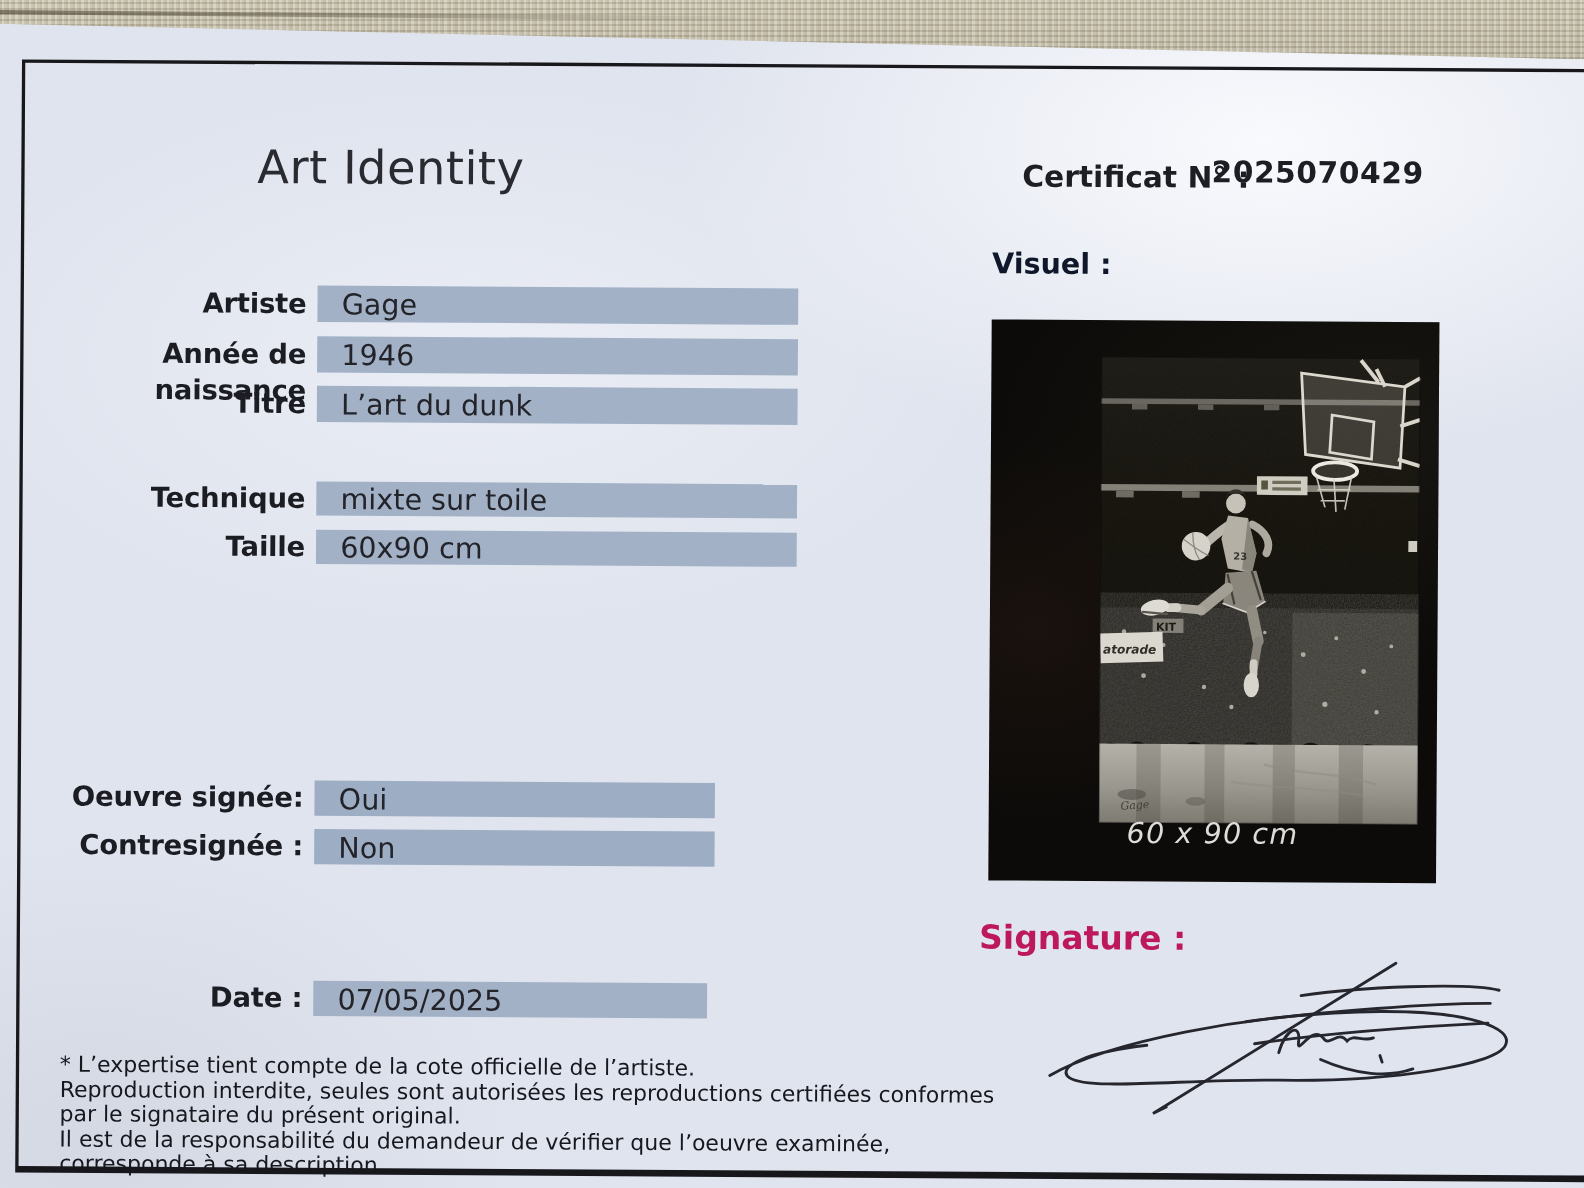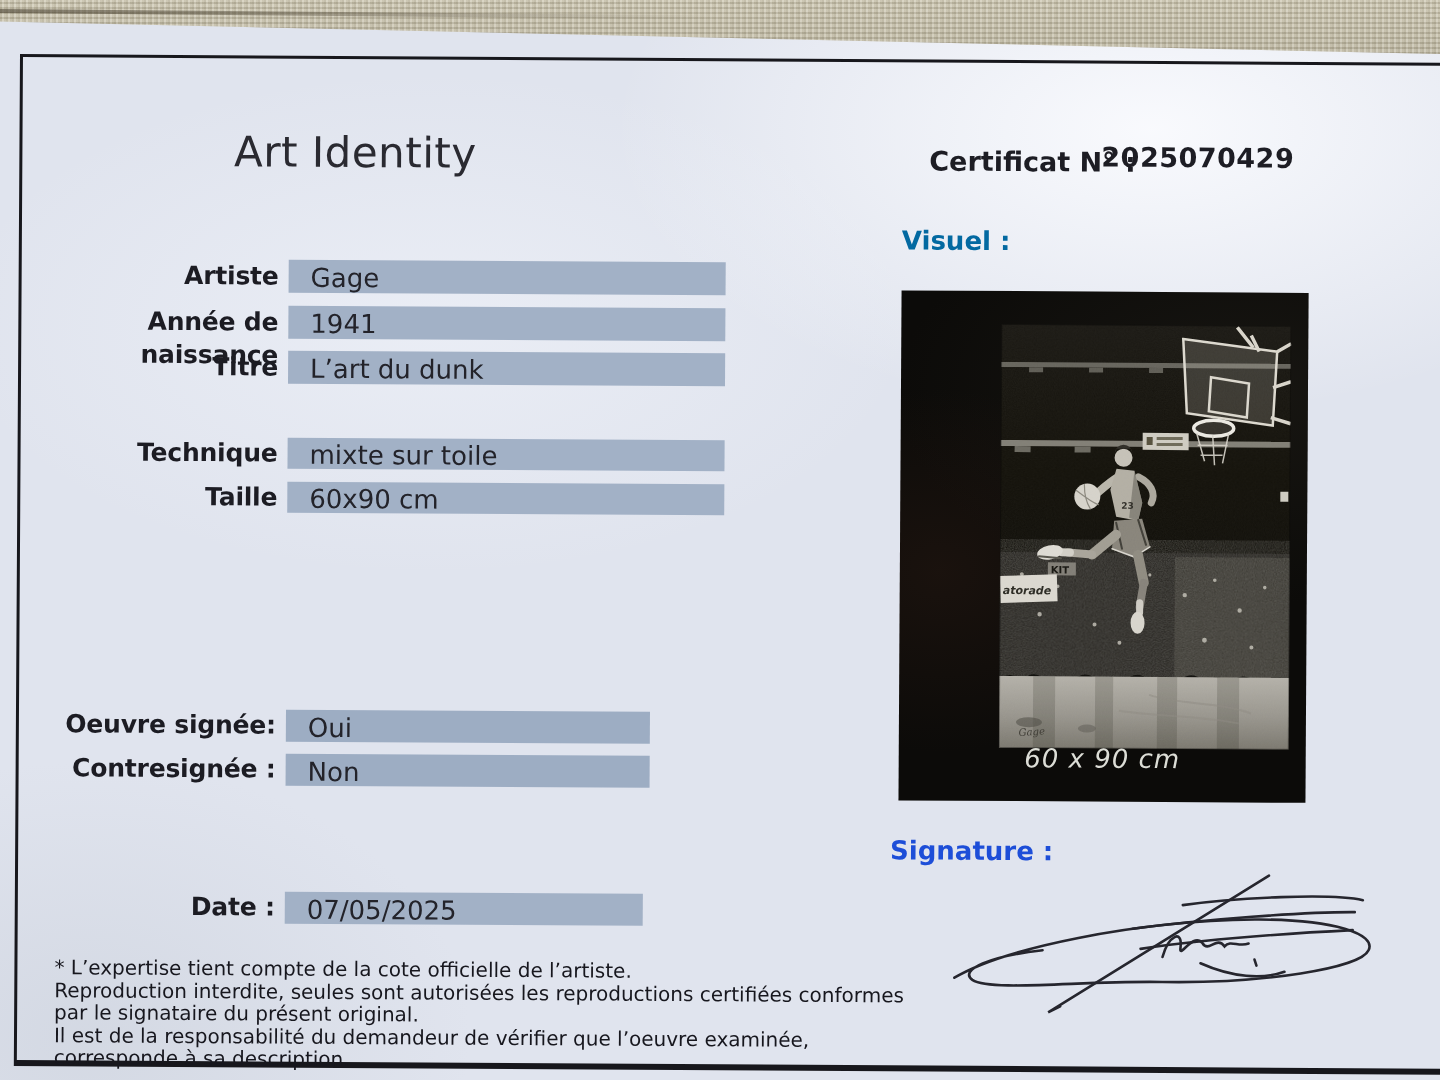--- a/index.html
+++ b/index.html
@@ -30,22 +30,22 @@
   .frame{
     position:absolute;left:20px;top:54px;width:1460px;height:1012px;
     border:3px solid #17171c;border-bottom-width:6px;box-sizing:border-box;
   }
   .title{
     position:absolute;left:160px;top:126px;width:392px;text-align:center;
     font-size:42px;font-weight:400;color:#2a2a31;letter-spacing:.5px;
   }
   .cert-label{position:absolute;left:930px;top:140px;font-size:27px;font-weight:bold;color:#1d1d24;}
   .cert-number{position:absolute;left:1102px;top:135px;font-size:27px;font-weight:bold;color:#1d1d24;letter-spacing:.5px;}
-  .visuel-label{position:absolute;left:903px;top:220px;font-size:26px;font-weight:bold;color:#0369a1;}
-  .sig-label{position:absolute;left:895px;top:830px;font-size:26px;font-weight:bold;color:#1d4ed8;}
+  .visuel-label{position:absolute;left:903px;top:220px;font-size:26px;font-weight:bold;color:#0f172a;}
+  .sig-label{position:absolute;left:895px;top:830px;font-size:30px;font-weight:bold;color:#be185d;}
 
   .row{position:absolute;left:0;}
   .row .lbl{
     position:absolute;left:10px;width:270px;text-align:right;
     font-weight:bold;color:#1c1c23;font-size:25px;letter-spacing:-.2px;
   }
   .row .bar{
     position:absolute;left:290px;background:#a2b1c6;
     display:flex;align-items:center;box-sizing:border-box;padding-left:22px;
   }
@@ -91,21 +91,21 @@
 
   <div class="row r1 h33 w437">
     <div class="lbl">Artiste</div>
     <div class="bar">
         <span class="val">Gage</span>
       </div>
   </div>
   <div class="row r2 h33 w437">
     <div class="lbl">Année de naissance</div>
     <div class="bar">
-        <span class="val">1941</span>
+        <span class="val">1946</span>
       </div>
   </div>
   <div class="row r3 h33 w437">
     <div class="lbl">Titre</div>
     <div class="bar">
         <span class="val">L’art du dunk</span>
       </div>
   </div>
   <div class="row r4 h31 w437">
     <div class="lbl">Technique</div>

